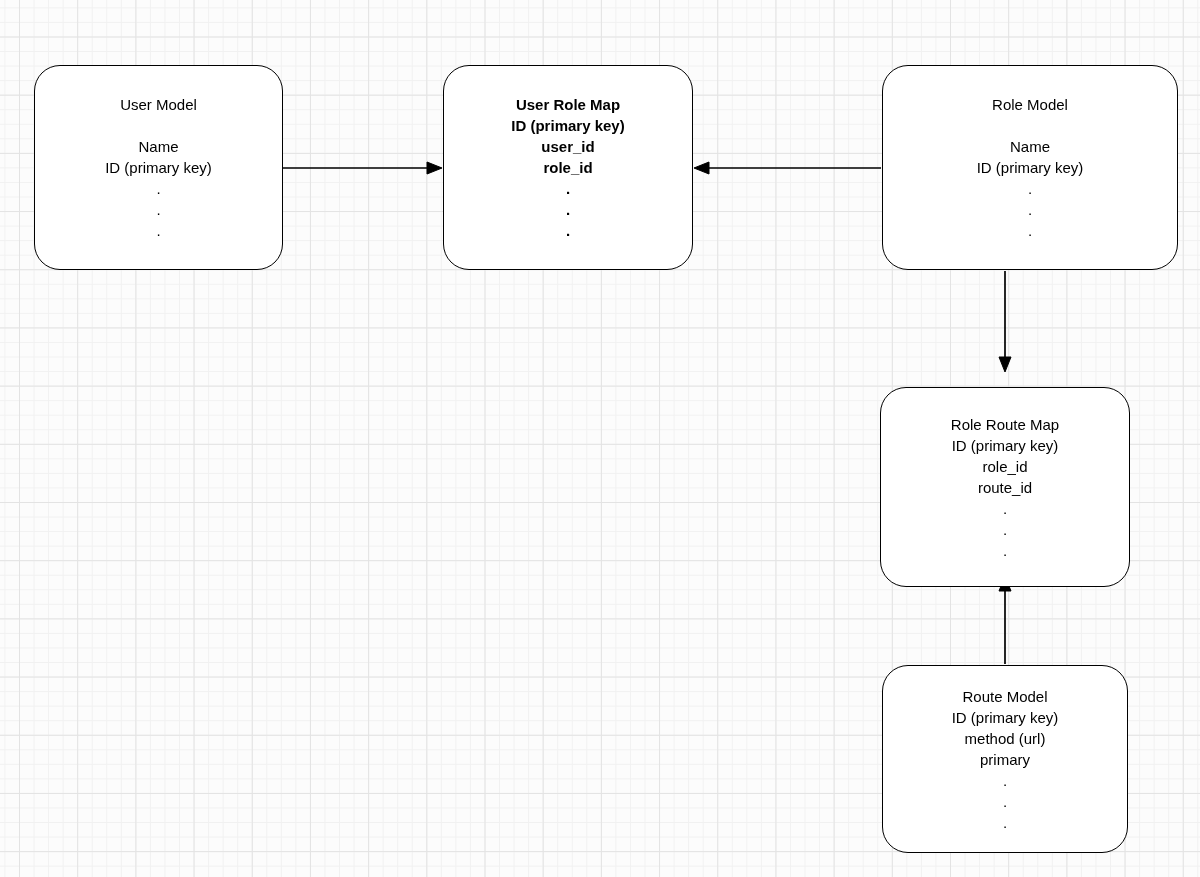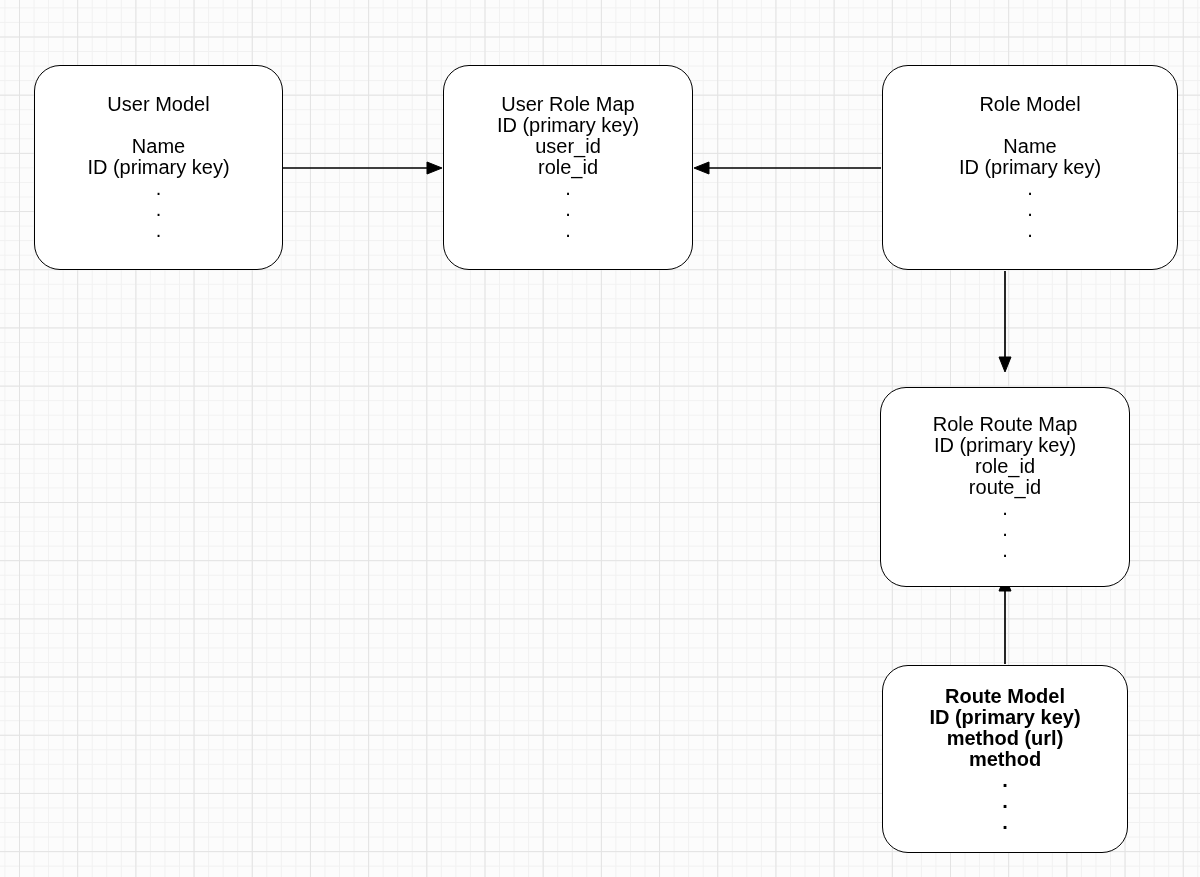--- a/index.html
+++ b/index.html
@@ -32,21 +32,21 @@
     z-index: 2;
     box-sizing: border-box;
     background: #ffffff;
     border: 1.6px solid #000;
     border-radius: 26px;
     display: flex;
     flex-direction: column;
     justify-content: center;
     align-items: center;
     text-align: center;
-    font-size: 20px;
+    font-size: 15px;
   }
   .node-line {
     height: 21px;
     line-height: 21px;
     white-space: pre;
   }
 </style>
 </head>
 <body>
 
@@ -74,21 +74,21 @@
   <div class="node" style="left:34px; top:65px; width:249px; height:205px;">
     <div class="node-line">User Model</div>
     <div class="node-line"></div>
     <div class="node-line">Name</div>
     <div class="node-line">ID (primary key)</div>
     <div class="node-line">.</div>
     <div class="node-line">.</div>
     <div class="node-line">.</div>
   </div>
 
-  <div class="node" style="left:443px; top:65px; width:250px; height:205px;">
+  <div class="node" style="left:443px; top:65px; width:250px; height:205px;font-weight:bold;">
     <div class="node-line">User Role Map</div>
     <div class="node-line">ID (primary key)</div>
     <div class="node-line">user_id</div>
     <div class="node-line">role_id</div>
     <div class="node-line">.</div>
     <div class="node-line">.</div>
     <div class="node-line">.</div>
   </div>
 
   <div class="node" style="left:882px; top:65px; width:296px; height:205px;">
@@ -104,23 +104,23 @@
   <div class="node" style="left:880px; top:374px; width:250px; height:200px;margin-top:13px;">
     <div class="node-line">Role Route Map</div>
     <div class="node-line">ID (primary key)</div>
     <div class="node-line">role_id</div>
     <div class="node-line">route_id</div>
     <div class="node-line">.</div>
     <div class="node-line">.</div>
     <div class="node-line">.</div>
   </div>
 
-  <div class="node" style="left:882px; top:665px; width:246px; height:188px;font-weight:bold;">
+  <div class="node" style="left:882px; top:665px; width:246px; height:188px;">
     <div class="node-line">Route Model</div>
     <div class="node-line">ID (primary key)</div>
     <div class="node-line">method (url)</div>
-    <div class="node-line">method</div>
+    <div class="node-line">primary</div>
     <div class="node-line">.</div>
     <div class="node-line">.</div>
     <div class="node-line">.</div>
   </div>
 
 </div>
 
 </body></html>

